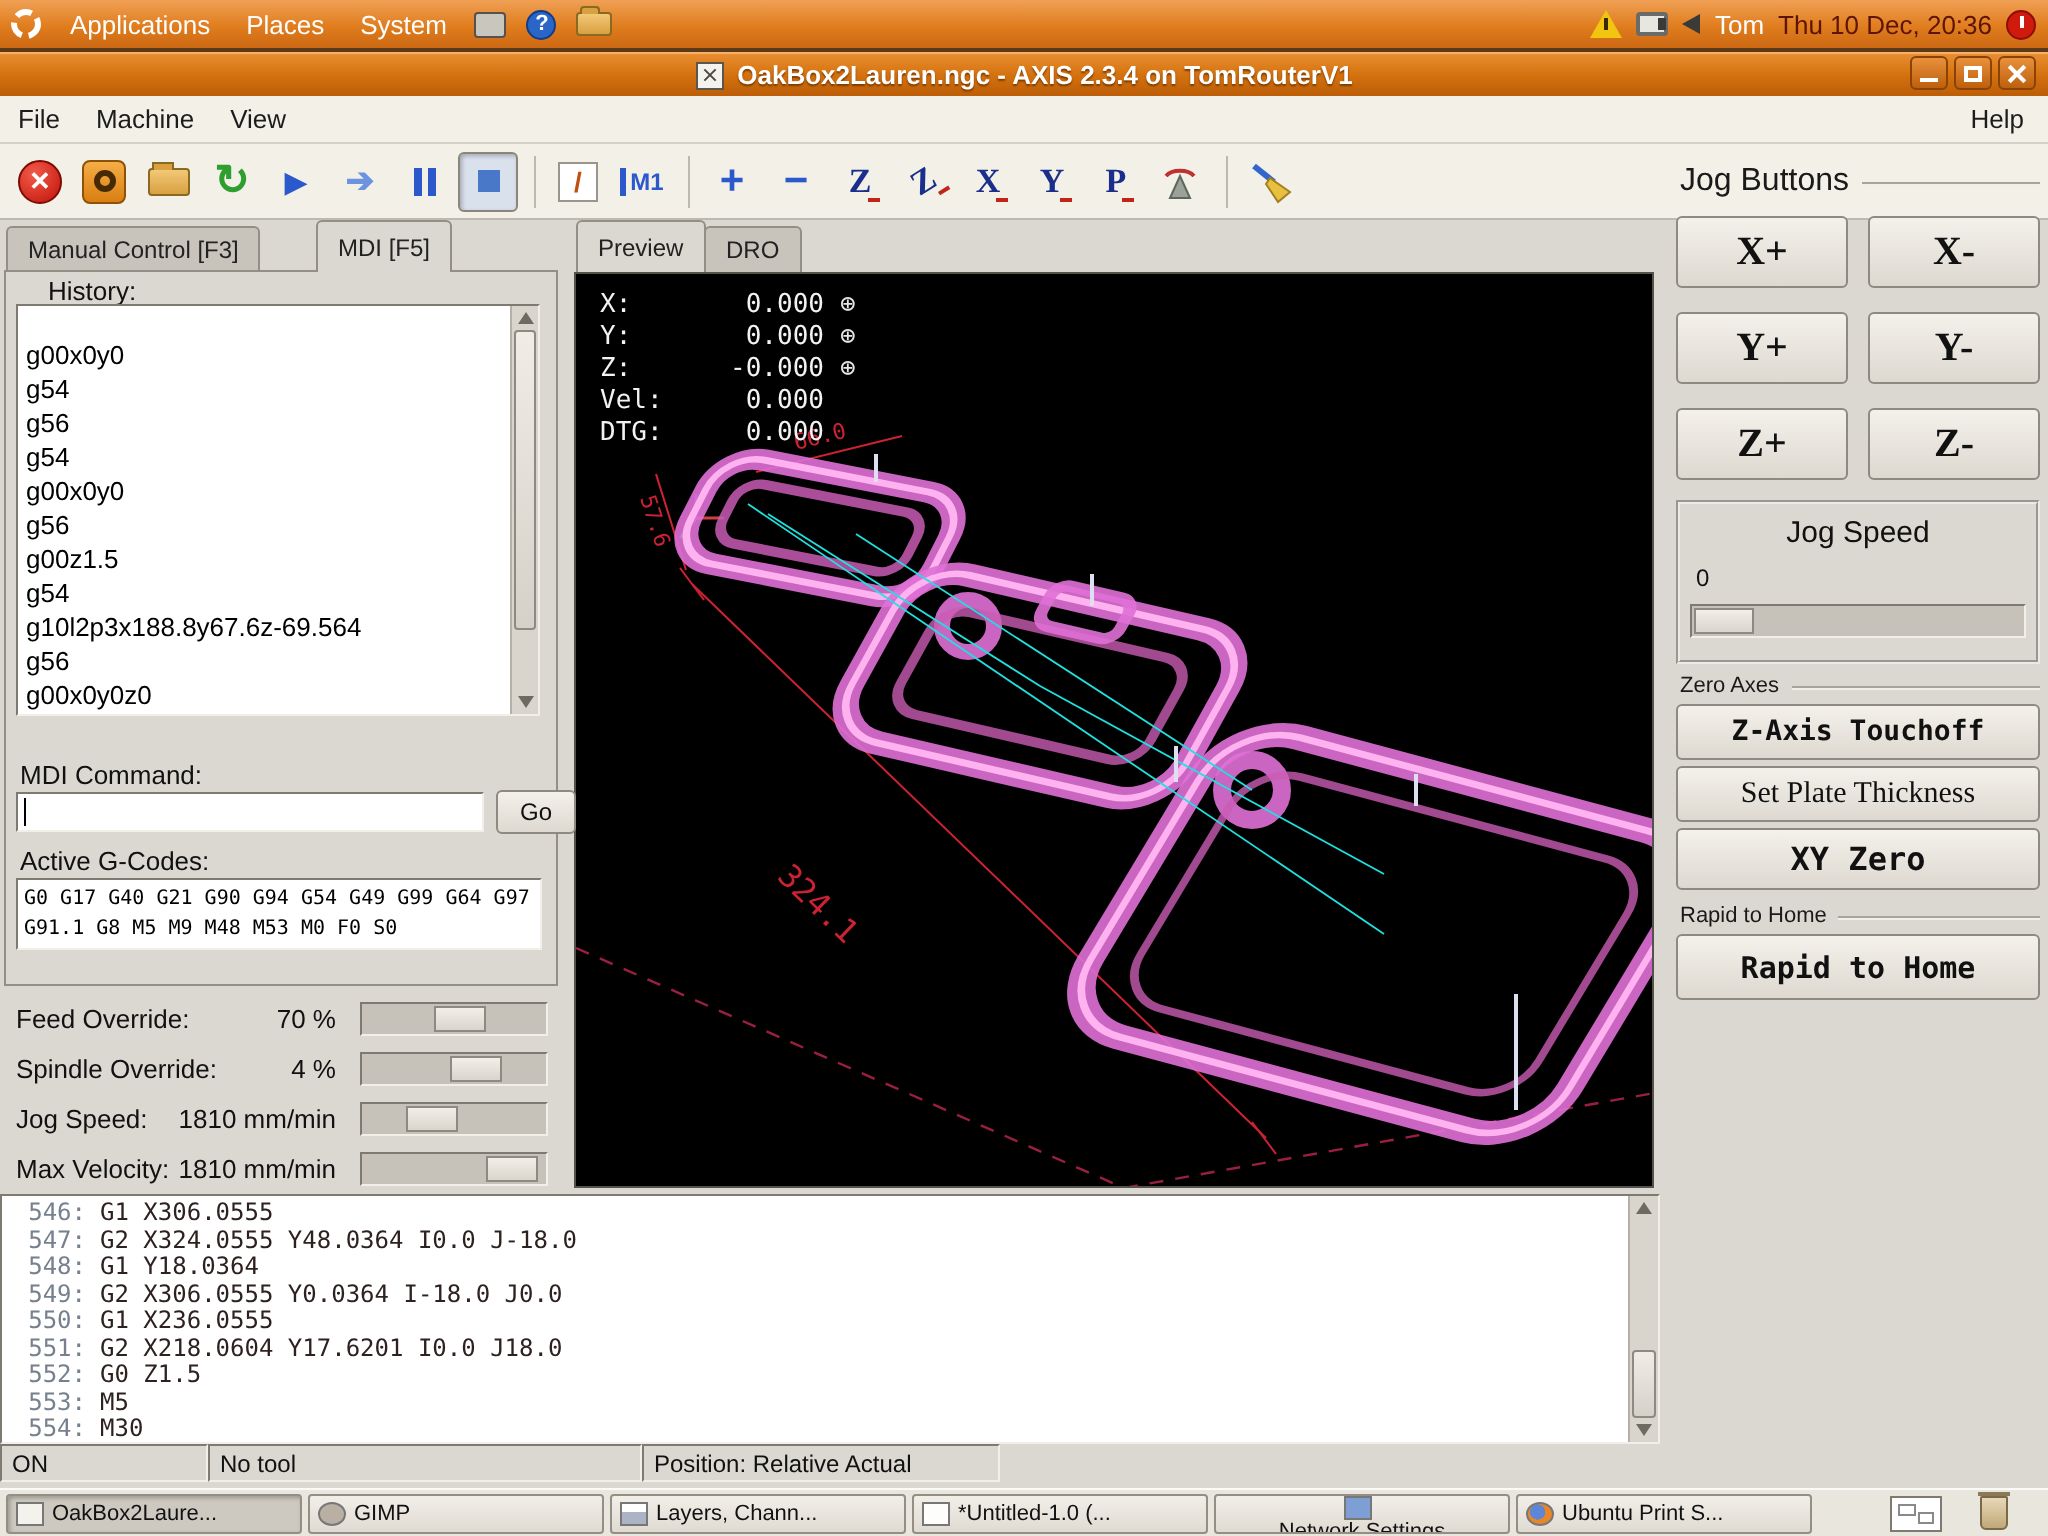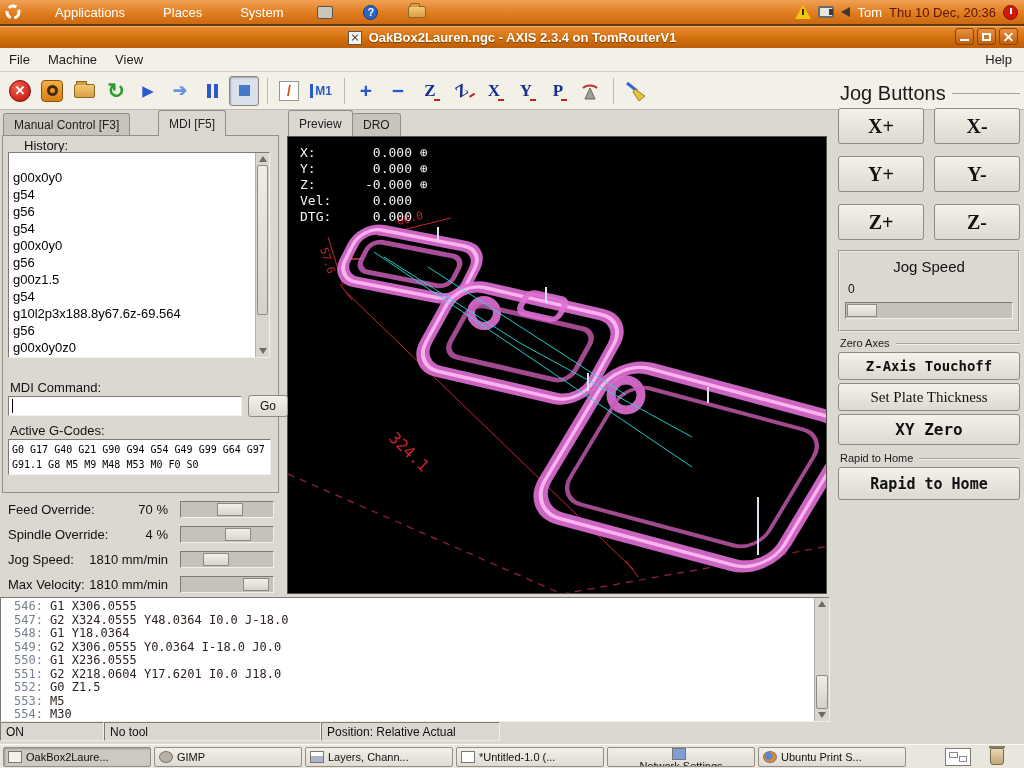--- a/index.html
+++ b/index.html
@@ -4,21 +4,21 @@
 <style>
   * { margin:0; padding:0; box-sizing:border-box; }
   html,body { width:1024px; height:768px; overflow:hidden; }
   body { font-family:"Liberation Sans",sans-serif; background:#6B4A26; }
   #desktop { position:relative; width:1024px; height:768px; background:#5C3A18; }
   .abs { position:absolute; }
 
   
   .top-panel { left:0; top:0; width:1024px; height:24px;
     background:linear-gradient(180deg,#F0A055 0%,#E07D1E 55%,#CC6812 100%);
-    display:flex; align-items:center; color:#fff; font-size:13px;gap:20px; }
+    display:flex; align-items:center; color:#fff; font-size:13px; }
   .panel-menu { padding:0 9px; height:24px; display:flex; align-items:center; cursor:default; }
   .panel-ico { margin:0 5px; display:flex; align-items:center; }
   .panel-right { margin-left:auto; display:flex; align-items:center; gap:7px; padding-right:6px; }
   .clock { color:#5E1402; font-size:13px; }
   .user { color:#fff; }
   .power-ico { width:15px; height:15px; border-radius:50%; background:#D11A0E; border:1px solid #8E0E06; position:relative; }
   .power-ico::after { content:""; position:absolute; left:6px; top:2px; width:2px; height:6px; background:#fff; }
   .warn-tri { width:0; height:0; border-left:8px solid transparent; border-right:8px solid transparent; border-bottom:14px solid #F2C511; position:relative; }
   .warn-tri::after { content:""; position:absolute; left:-1px; top:4px; width:2px; height:6px; background:#3A2A00; }
   .mon-ico { width:16px; height:12px; background:#E8E6E0; border:2px solid #6A6A68; border-radius:2px; }
@@ -428,21 +428,21 @@
       <g stroke="#DDE0F0" stroke-width="2">
         <path d="M150,90 v14"></path>
           <path d="M258,150 v16"></path>
           <path d="M300,236 v18"></path>
           <path d="M420,250 v16"></path>
           <path d="M470,360 v58"></path>
       </g>
     </svg>
   </div>
 
-  <div class="grp-head" style="left:840px; top:82px; width:180px; font-size:20px;">
+  <div class="grp-head" style="left:840px; top:82px; width:180px; font-size:16px;">
     <span>Jog Buttons</span>
       <span class="rule"></span>
   </div>
   <button class="btn axisbtn" style="left:838px; top:108px;">X+</button>
   <button class="btn axisbtn" style="left:934px; top:108px;">X-</button>
   <button class="btn axisbtn" style="left:838px; top:156px;">Y+</button>
   <button class="btn axisbtn" style="left:934px; top:156px;">Y-</button>
   <button class="btn axisbtn" style="left:838px; top:204px;">Z+</button>
   <button class="btn axisbtn" style="left:934px; top:204px;">Z-</button>
 

